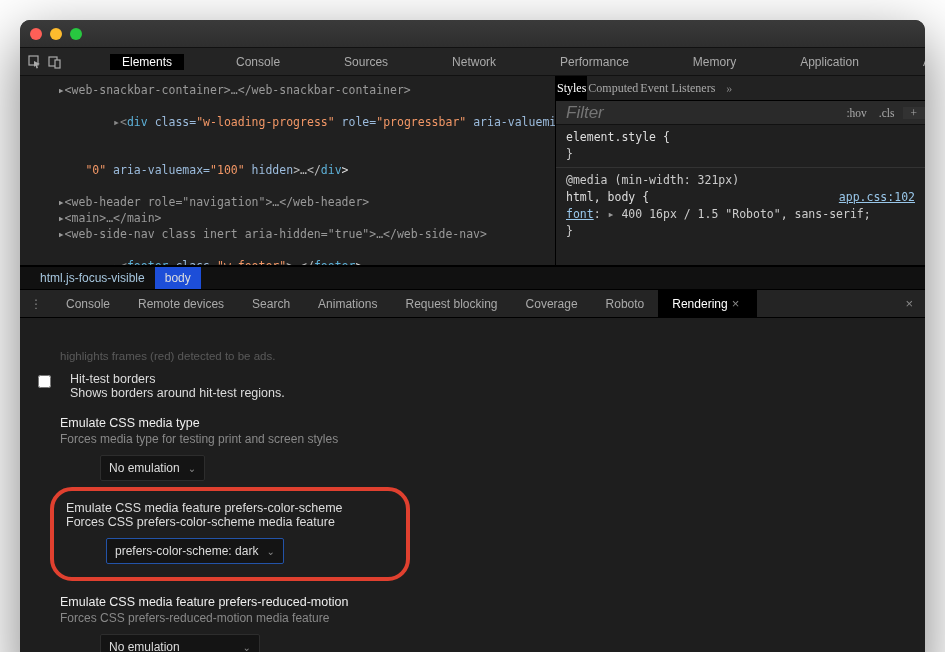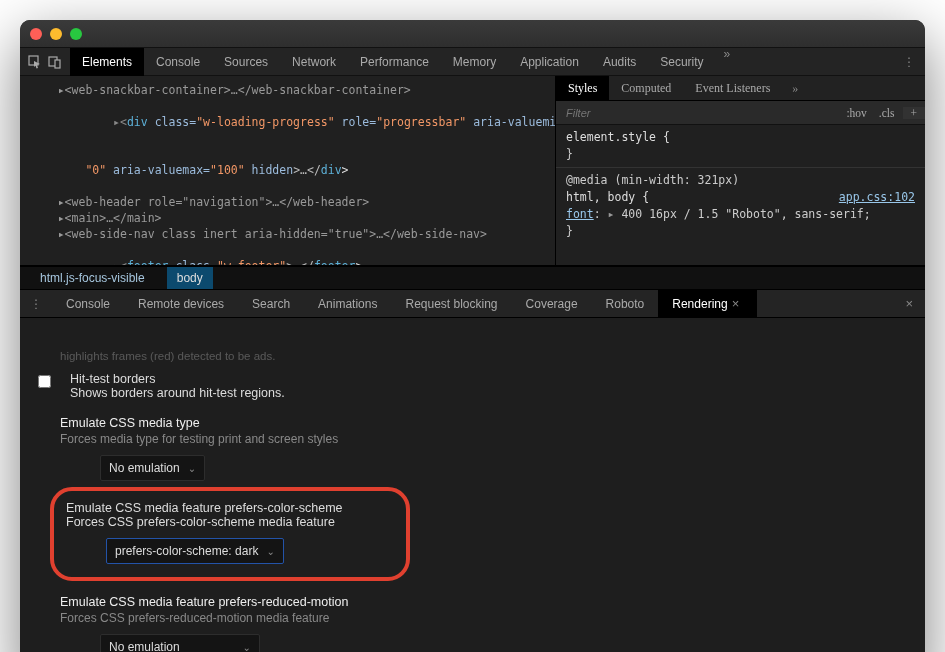--- a/index.html
+++ b/index.html
@@ -38,22 +38,22 @@
     }
     .toolbar {
       display: flex; align-items: center; background: #242424;
       border-bottom: 1px solid #111; height: 28px;
       font-size: 12px; color: #aaa;
     }
     .toolbar .leading { display:flex; gap:6px; padding:0 8px; align-items:center; }
     .toolbar .leading .ico { width:14px; height:14px; display:flex; align-items:center; justify-content:center; }
     .tabs { display: flex; }
     .tab {
-      padding: 0 12px; height: 29px; display: flex; align-items: center;
-      cursor: pointer; color: #aaa;
+      padding: 0 12px; height: 16px; display: flex; align-items: center;
+      cursor: pointer; color: #aaa; margin-left: 40px;
     }
     .tab.active { background: #000; color: #fff; }
     .toolbar .spacer { flex: 1; }
     .toolbar .more { padding: 0 8px; color:#888; cursor:pointer; }
     .toolbar .menu { padding: 0 10px; color:#888; cursor:pointer; }
     .split { display: flex; height: 190px; background:#202020; border-bottom:1px solid #000; }
     .left {
       flex: 1.15; padding: 6px 10px; font-family: Menlo, Consolas, monospace;
       font-size: 11.5px; line-height: 16px; color:#ddd; overflow:hidden;
     }
@@ -65,48 +65,48 @@
     .gray { color: #999; }
     .ellipsis { color:#bbb; }
     .right {
       width: 370px; border-left: 1px solid #000; display:flex; flex-direction:column;
       font-family: Menlo, Consolas, monospace; font-size: 11.5px; color:#ccc;
     }
     .right-tabs {
       display:flex; align-items:center; height:25px; background:#222;
       border-bottom:1px solid #000; font-family:-apple-system; font-size:12px;
     }
-    .right-tabs .rtab { padding:0 12px; color:#aaa; height:25px; display:flex; align-items:center; cursor:pointer;font-family:Liberation Serif, serif;}
+    .right-tabs .rtab { padding:0 1px; color:#aaa; height:25px; display:flex; align-items:center; cursor:pointer;font-family:Liberation Serif, serif;}
     .right-tabs .rtab.active { background:#000; color:#fff; }
     .right-tabs .more { padding:0 10px; color:#888; cursor:pointer; }
     .filterbar {
       display:flex; align-items:center; height:24px; background:#2a2a2a;
       border-bottom:1px solid #111; font-family:-apple-system; font-size:11.5px;
     }
     .filterbar input {
       background:transparent; border:none; outline:none; color:#ccc;
-      padding:0 10px; flex:1; font-style:italic; font-size:11px;
+      padding:0 10px; flex:1; font-style:italic; font-size:17px;
     }
     .filterbar .pill { padding:0 6px; color:#aaa; cursor:pointer; }
     .filterbar .plus { padding:0 8px; color:#aaa; cursor:pointer; background:#323232; margin-left:2px; }
     .css-block { padding: 4px 10px; line-height:17px; font-size:11.5px;}
     .css-block .hr { border-top:1px solid #333; margin:4px -10px; }
     .css-block .sel { color:#ddd; }
     .css-block .prop { color:#99c7ea;text-decoration:underline; }
     .css-block .val { color:#ccc; }
     .css-block .link { color:#99c7ea; text-decoration:underline; float:right; }
     .css-block .media { color:#ccc; }
     .css-block .tri2 { color:#999; }
     .breadcrumbs {
       height: 24px; display:flex; align-items:center; background:#111;
       border-top:1px solid #000; border-bottom:1px solid #000;
-      font-size:12px; color:#888; padding-left:10px; gap:12px;
+      font-size:12px; color:#888; padding-left:10px; gap:0;
     }
     .crumb { padding: 4px 10px; color:#a6c6de; cursor:pointer; }
-    .crumb.sel { background:#0c4a6e; color:#ddd; }
+    .crumb.sel { background:#1d4ed8; color:#ddd; }
     .drawer-tabs {
       height: 28px; display:flex; align-items:center; background:#242424;
       border-bottom: 1px solid #000; font-size:12px; color:#aaa;
     }
     .drawer-tabs .dtab { padding:0 14px; height:28px; display:flex; align-items:center; cursor:pointer;}
     .drawer-tabs .dtab.active { background:#000; color:#fff; }
     .drawer-tabs .kebab { padding:0 10px; color:#888; cursor:pointer; }
     .drawer-tabs .close { padding:0 4px; color:#888; cursor:pointer; font-size:13px;}
     .drawer-tabs .spacer { flex:1; }
     .drawer-tabs .x { padding:0 12px; color:#888; cursor:pointer; font-size:13px;}

